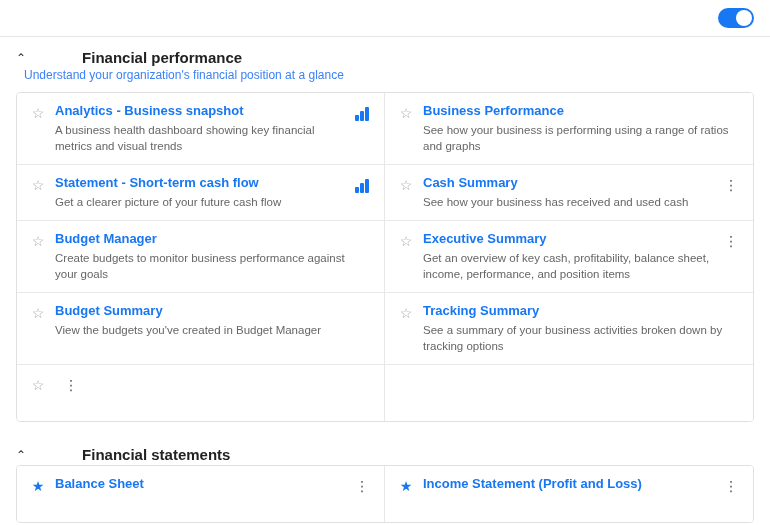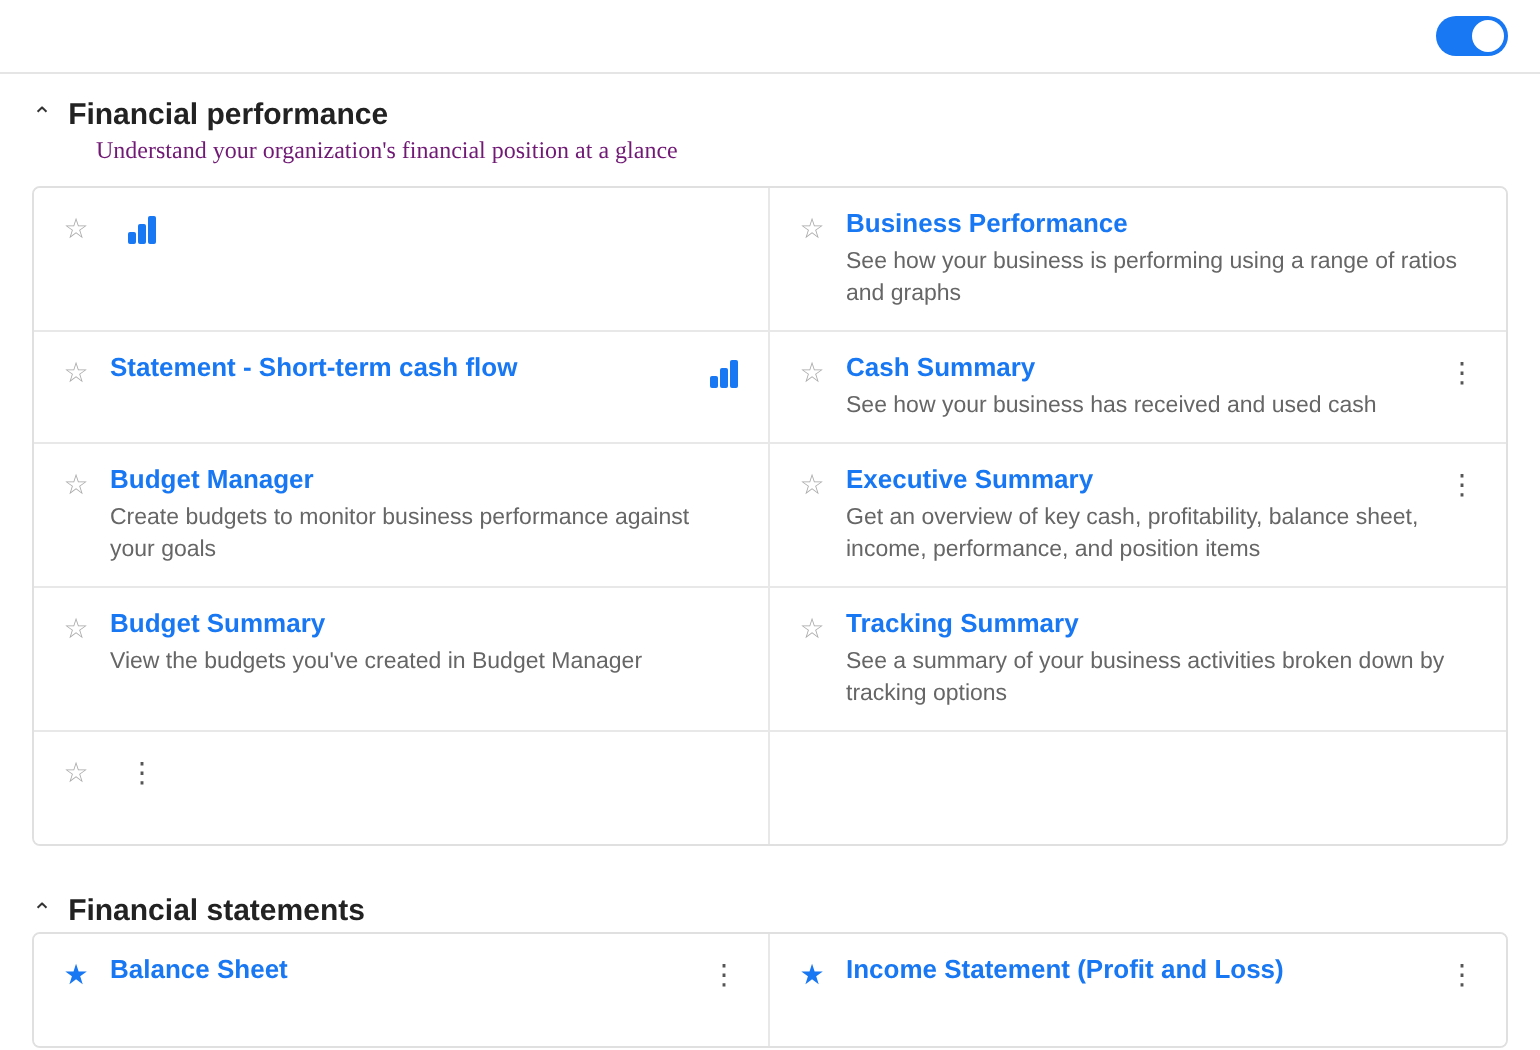--- a/index.html
+++ b/index.html
@@ -65,27 +65,27 @@
     }
     .section-chevron {
       cursor: pointer;
       font-size: 12px;
       color: #333;
     }
     .section-title {
       font-size: 15px;
       font-weight: 700;
       color: #222;
+      margin-left: 48px;
     }
     .section-desc {
       font-size: 12px;
-      color: #701a75;
+      color: #3b82f6;
       margin-bottom: 10px;
-      margin-left: 32px;
-      font-family: Liberation Serif, serif;
+      margin-left: 8px;
     }
     .reports-grid {
       display: grid;
       grid-template-columns: 1fr 1fr;
       gap: 0;
       border: 1px solid #e0e0e0;
       border-radius: 4px;
       overflow: hidden;
     }
     .report-item {
@@ -183,20 +183,24 @@
 <div class="content" id="main-content">
 <div class="section">
       <div class="section-header">
         <span class="section-chevron">⌃</span>
         <span class="section-title">Financial performance</span>
       </div>
       <div class="section-desc">Understand your organization's financial position at a glance</div>
       <div class="reports-grid">
         <div class="report-item">
           <div class="star-btn">☆</div>
+          <div class="report-text">
+            <div class="report-name">Analytics - Business snapshot</div>
+            <div class="report-description">A business health dashboard showing key financial metrics and visual trends</div>
+          </div>
           <div class="report-actions">
             <div class="action-icon">
               <div class="bar-icon">
                 <span style="height:6px"></span>
                 <span style="height:10px"></span>
                 <span style="height:14px"></span>
               </div>
             </div>
           </div>
         </div>
@@ -205,20 +209,21 @@
           <div class="report-text">
             <div class="report-name">Business Performance</div>
             <div class="report-description">See how your business is performing using a range of ratios and graphs</div>
           </div>
           <div class="report-actions"></div>
         </div>
         <div class="report-item">
           <div class="star-btn">☆</div>
           <div class="report-text">
             <div class="report-name">Statement - Short-term cash flow</div>
+            <div class="report-description">Get a clearer picture of your future cash flow</div>
           </div>
           <div class="report-actions">
             <div class="action-icon">
               <div class="bar-icon">
                 <span style="height:6px"></span>
                 <span style="height:10px"></span>
                 <span style="height:14px"></span>
               </div>
             </div>
           </div>

